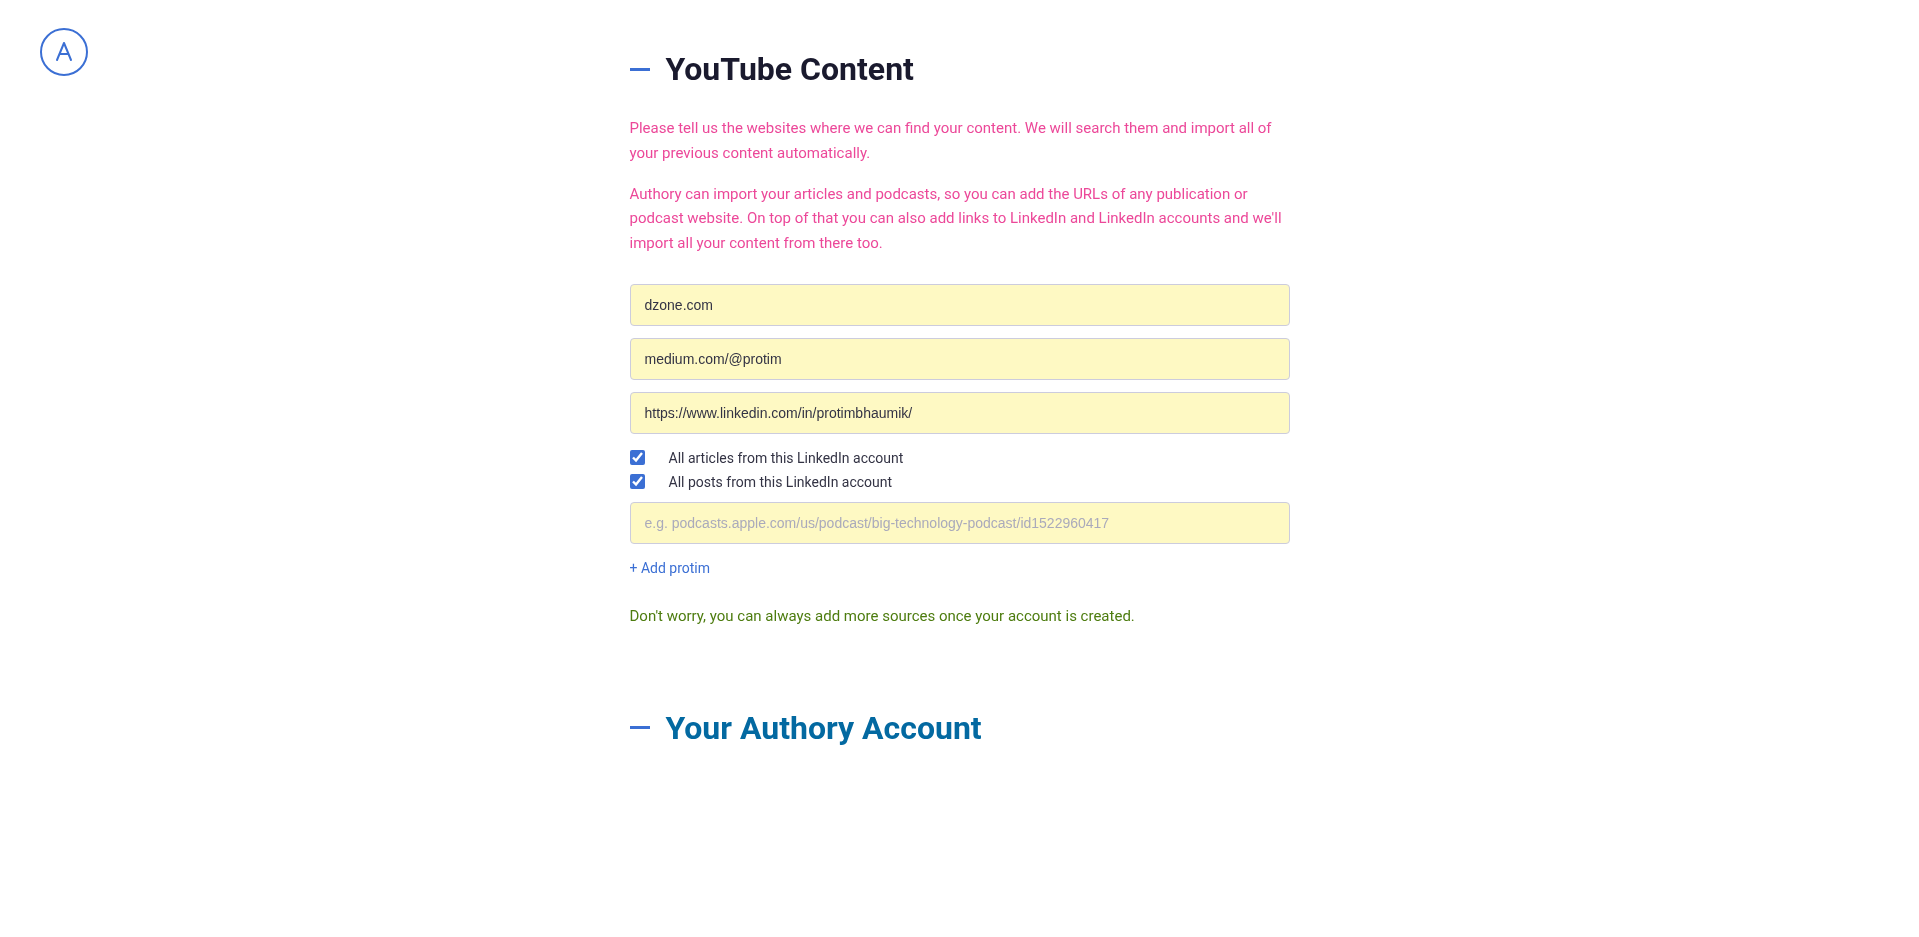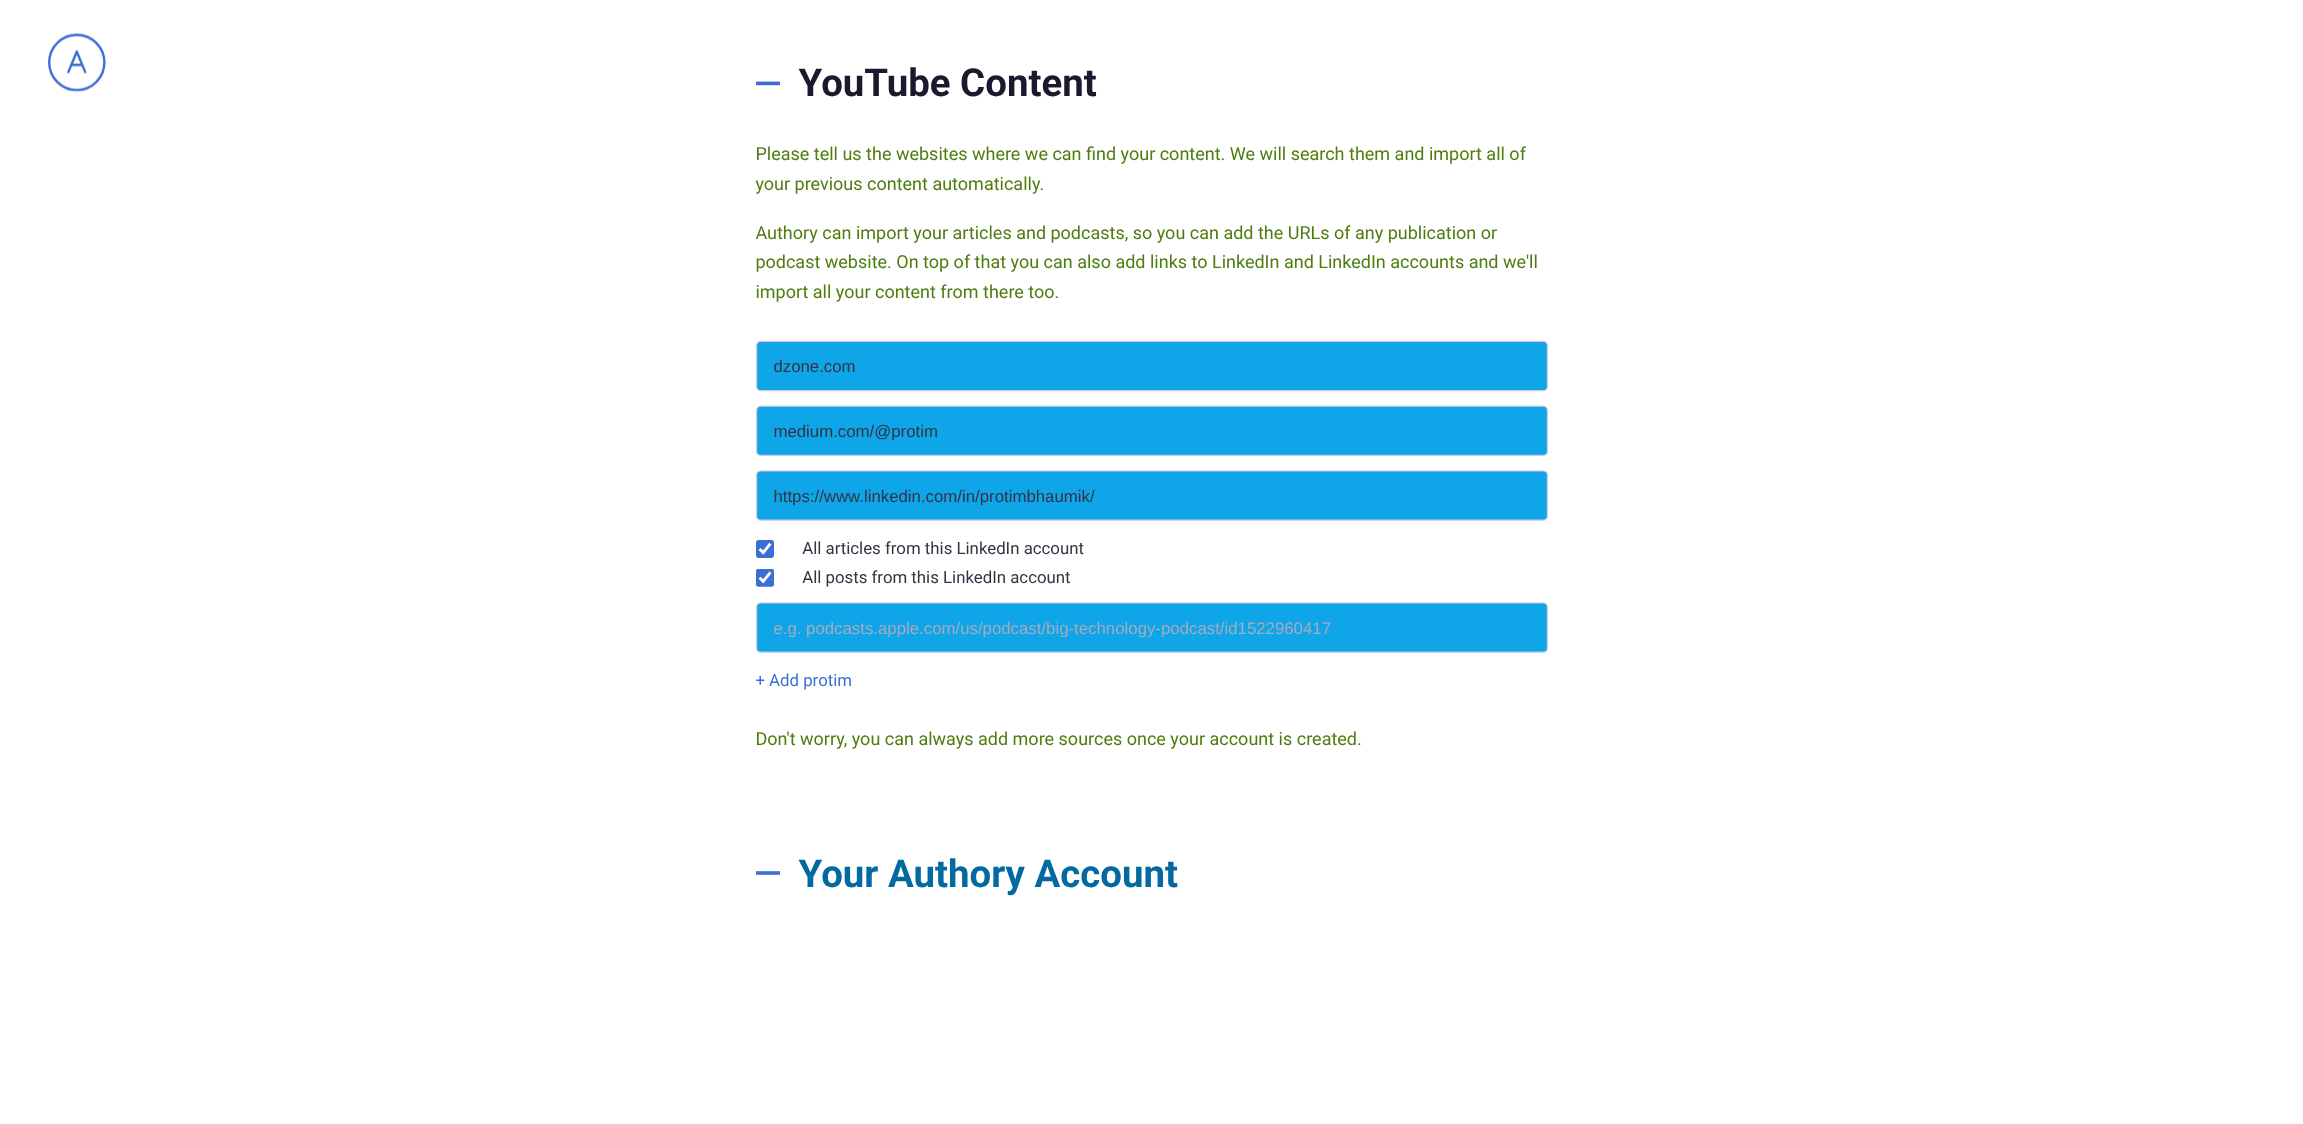--- a/index.html
+++ b/index.html
@@ -67,37 +67,37 @@
 
     .section-title {
       font-size: 32px;
       font-weight: 700;
       color: #1a1a2e;
     }
 
     .description {
       font-size: 15px;
       line-height: 1.65;
-      color: #4d7c0f;
+      color: #ec4899;
       margin-bottom: 16px;
     }
 
     .description-second {
       margin-bottom: 28px;
     }
 
     
     .input-field {
       width: 100%;
       border: 1px solid #ccccdd;
       border-radius: 4px;
       padding: 12px 14px;
       font-size: 14px;
       color: #333344;
-      background: #0ea5e9;
+      background: #fef9c3;
       margin-bottom: 12px;
       outline: none;
       transition: border-color 0.2s;
     }
 
     .input-field::placeholder {
       color: #aaaabb;
     }
 
     

